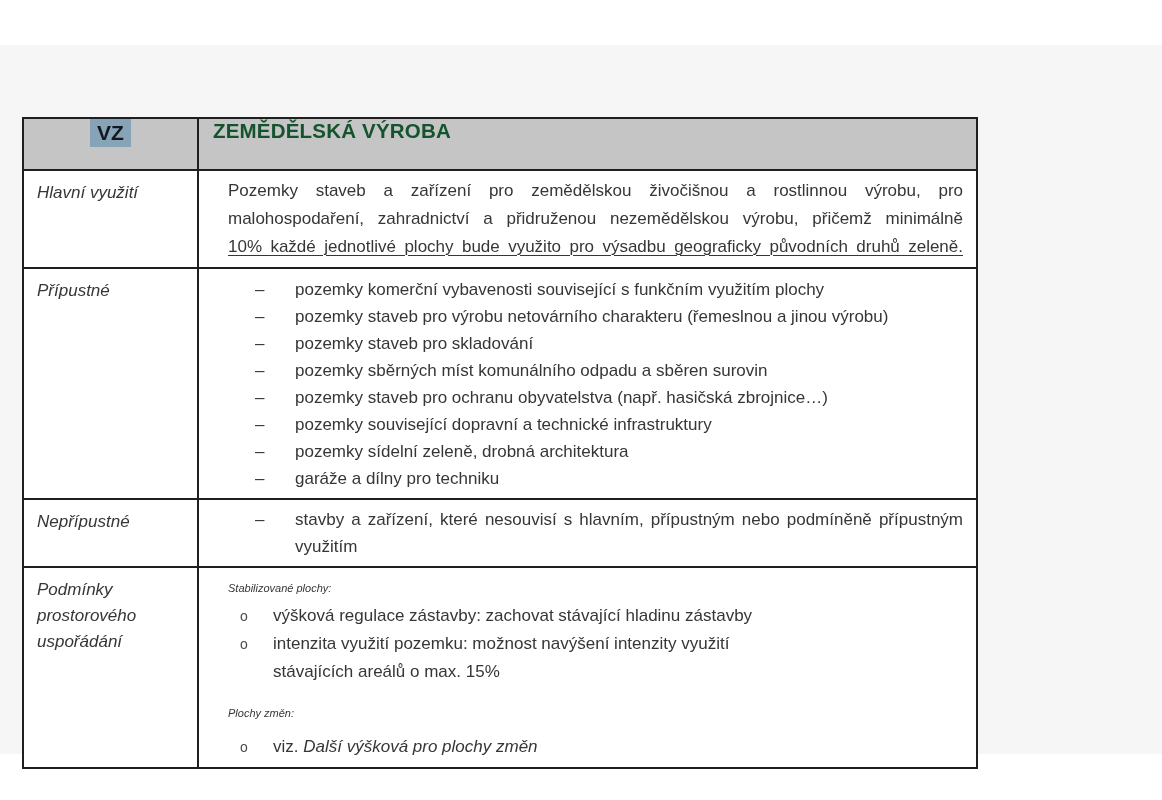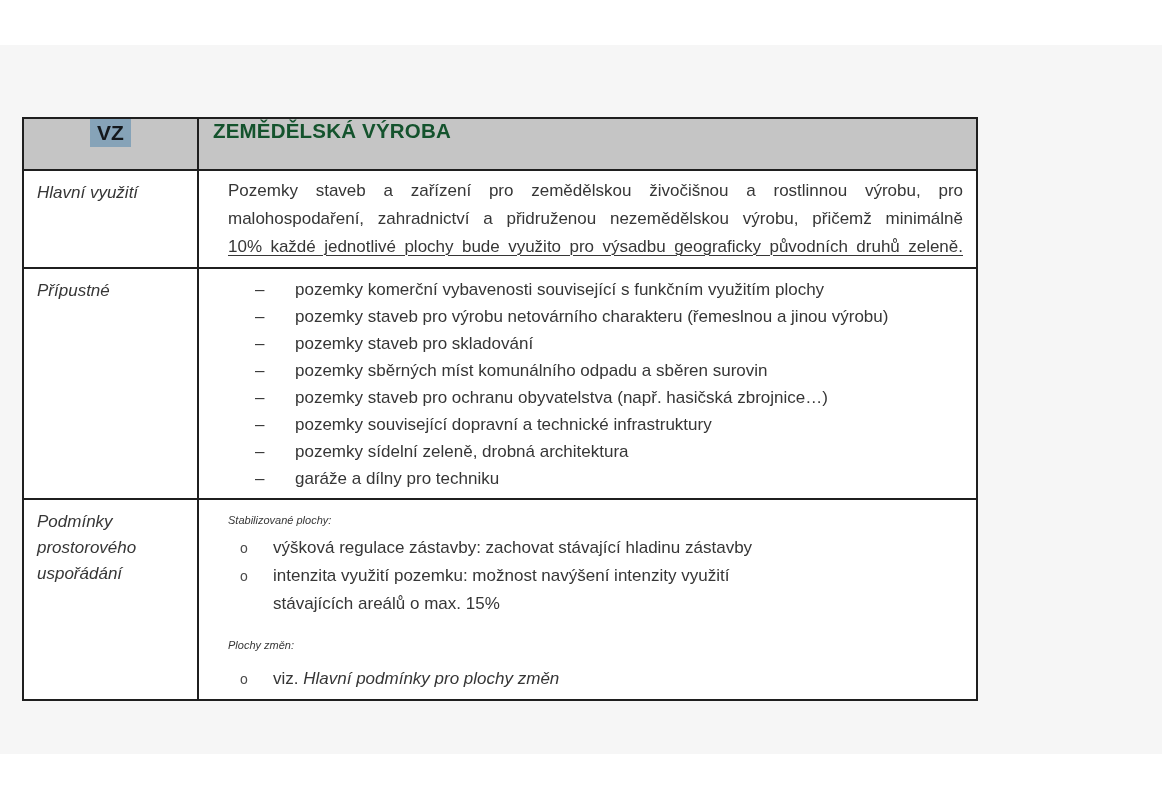--- a/index.html
+++ b/index.html
@@ -157,20 +157,33 @@
         <span class="dash">–</span>
         <span class="dtext">pozemky sídelní zeleně, drobná architektura</span>
       </div>
       <div class="ditem">
         <span class="dash">–</span>
         <span class="dtext">garáže a dílny pro techniku</span>
       </div>
     </td>
   </tr>
 
+  <tr class="r-neprip">
+    <td class="col-label row-label">Nepřípustné</td>
+    <td class="content-cell">
+      <div class="ditem">
+        <span class="dash">–</span>
+        <span class="dtext just">stavby a zařízení, které nesouvisí s hlavním, přípustným nebo podmíněně přípustným</span>
+      </div>
+      <div class="ditem">
+        <span class="dash"></span>
+        <span class="dtext">využitím</span>
+      </div>
+    </td>
+  </tr>
 
 
   <tr class="r-podminky">
     <td class="col-label row-label">Podmínky prostorového uspořádání</td>
     <td class="content-cell">
       <div class="section-heading">Stabilizované plochy:</div>
       <div class="citem">
         <span class="circ">o</span>
         <span class="ctext">výšková regulace zástavby: zachovat stávající hladinu zástavby</span>
       </div>
@@ -179,18 +192,18 @@
         <span class="ctext">
           <span>intenzita využití pozemku: možnost navýšení intenzity využití</span><br>
           <span>stávajících areálů o max. 15%</span>
         </span>
       </div>
       <div class="gap-md"></div>
       <div class="section-heading">Plochy změn:</div>
       <div class="gap-sm"></div>
       <div class="citem">
         <span class="circ">o</span>
-        <span class="ctext"><span>viz. </span><span class="italic">Hlavní podmínky pro plochy změn</span></span>
+        <span class="ctext"><span>viz. </span><span class="italic">Další výšková pro plochy změn</span></span>
       </div>
     </td>
   </tr>
 </tbody>
   </table>
 
 </body></html>

